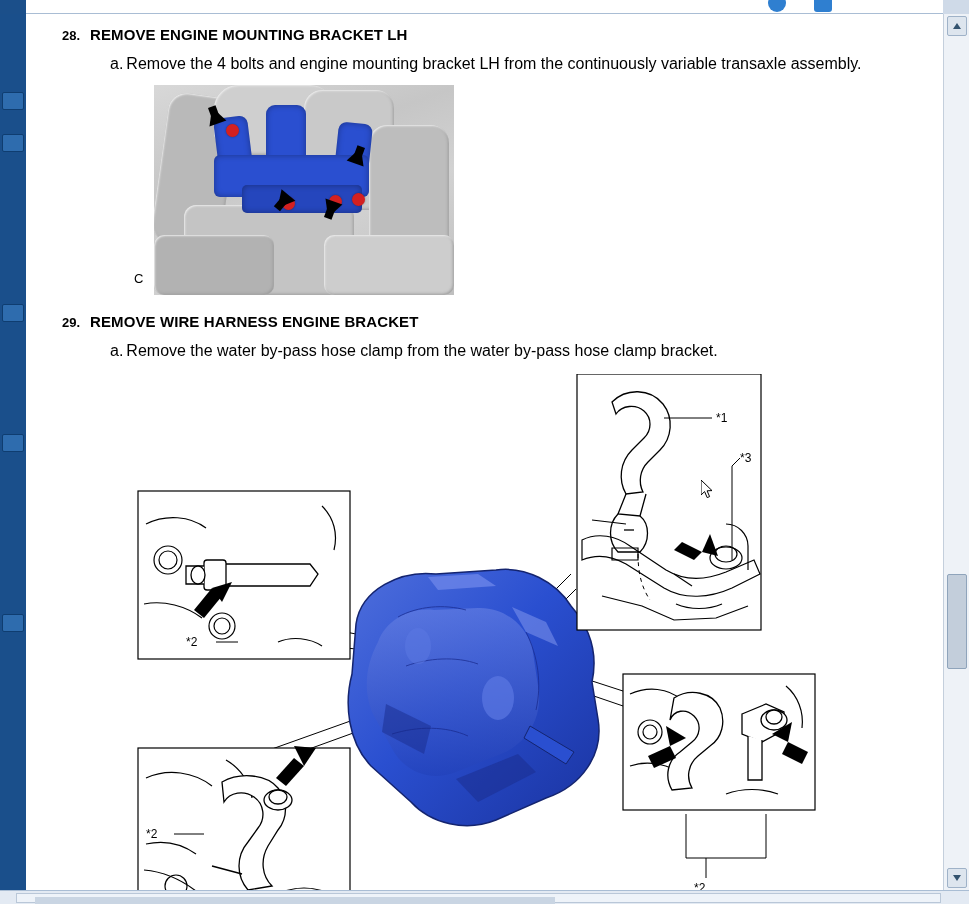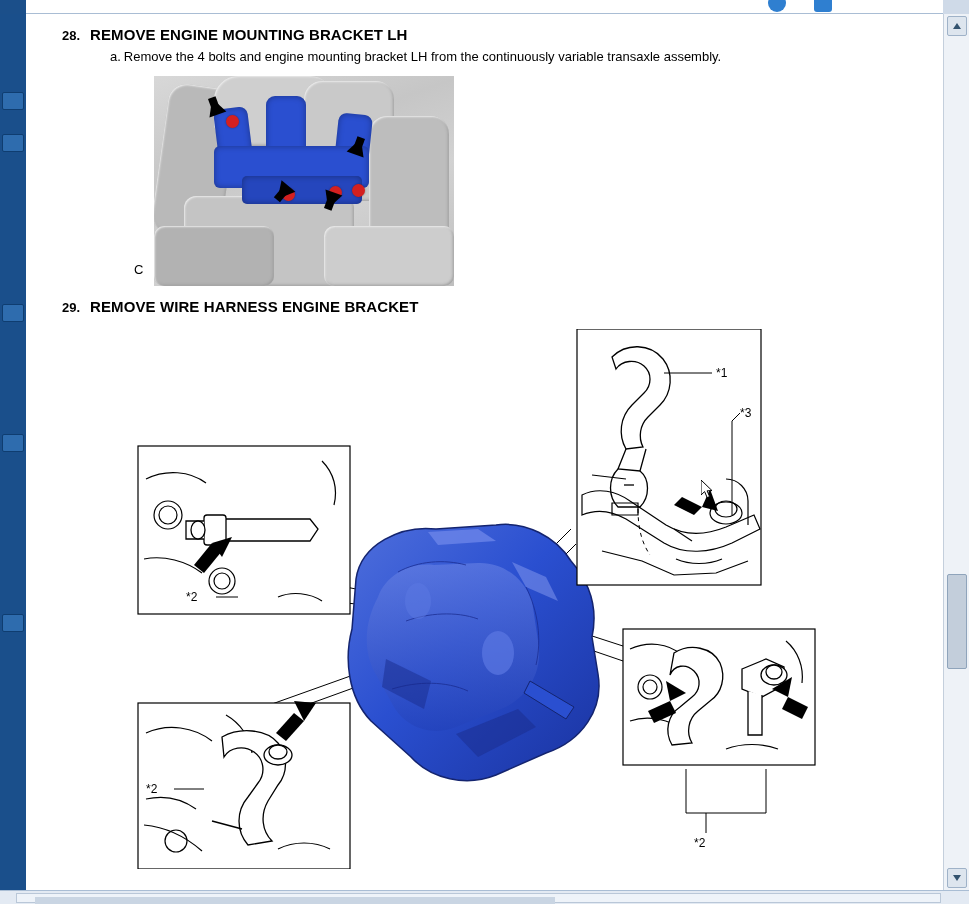--- a/index.html
+++ b/index.html
@@ -95,22 +95,22 @@
     flex: none;
     font-weight: 700;
     font-size: 13px;
   }
   .step .title {
     font-weight: 700;
     font-size: 15px;
     letter-spacing: 0.1px;
   }
   .substep {
-    margin: 6px 0 0 84px;
-    font-size: 13px;
+    margin: 12px 0 0 84px;
+    font-size: 16px;
     color: #000000;
   }
   .substep .lead { margin-right: 3px; }
 
   
   .fig1-wrap {
     position: relative;
     margin-top: 12px;
     margin-left: 103px;
     width: 330px;
@@ -330,23 +330,26 @@
           <div class="arrow" style="left:120px; top:108px; transform:rotate(40deg);">
               <span class="tail"></span>
             </div>
           <div class="arrow" style="left:168px; top:116px; transform:rotate(20deg);">
               <span class="tail"></span>
             </div>
         </div>
         <div class="fig1-label">C</div>
       </div>
 
-      <div class="step" style="margin-top:10px;">
+      <div class="step" style="margin-top:16px;">
         <span class="num">29.</span>
         <span class="title">REMOVE WIRE HARNESS ENGINE BRACKET</span>
+      </div>
+      <div class="substep">
+        <span class="lead">a.</span><span>Remove the water by-pass hose clamp from the water by-pass hose clamp bracket.</span>
       </div>
 
       <div class="fig2">
         <svg width="917" height="540" viewBox="0 0 917 540" xmlns="http://www.w3.org/2000/svg">
           <defs>
             <linearGradient id="blueGrad" x1="0" y1="0" x2="1" y2="1">
               <stop offset="0%" stop-color="#4f6fdc"></stop>
               <stop offset="45%" stop-color="#2a4fd0"></stop>
               <stop offset="100%" stop-color="#1a33a0"></stop>
             </linearGradient>

